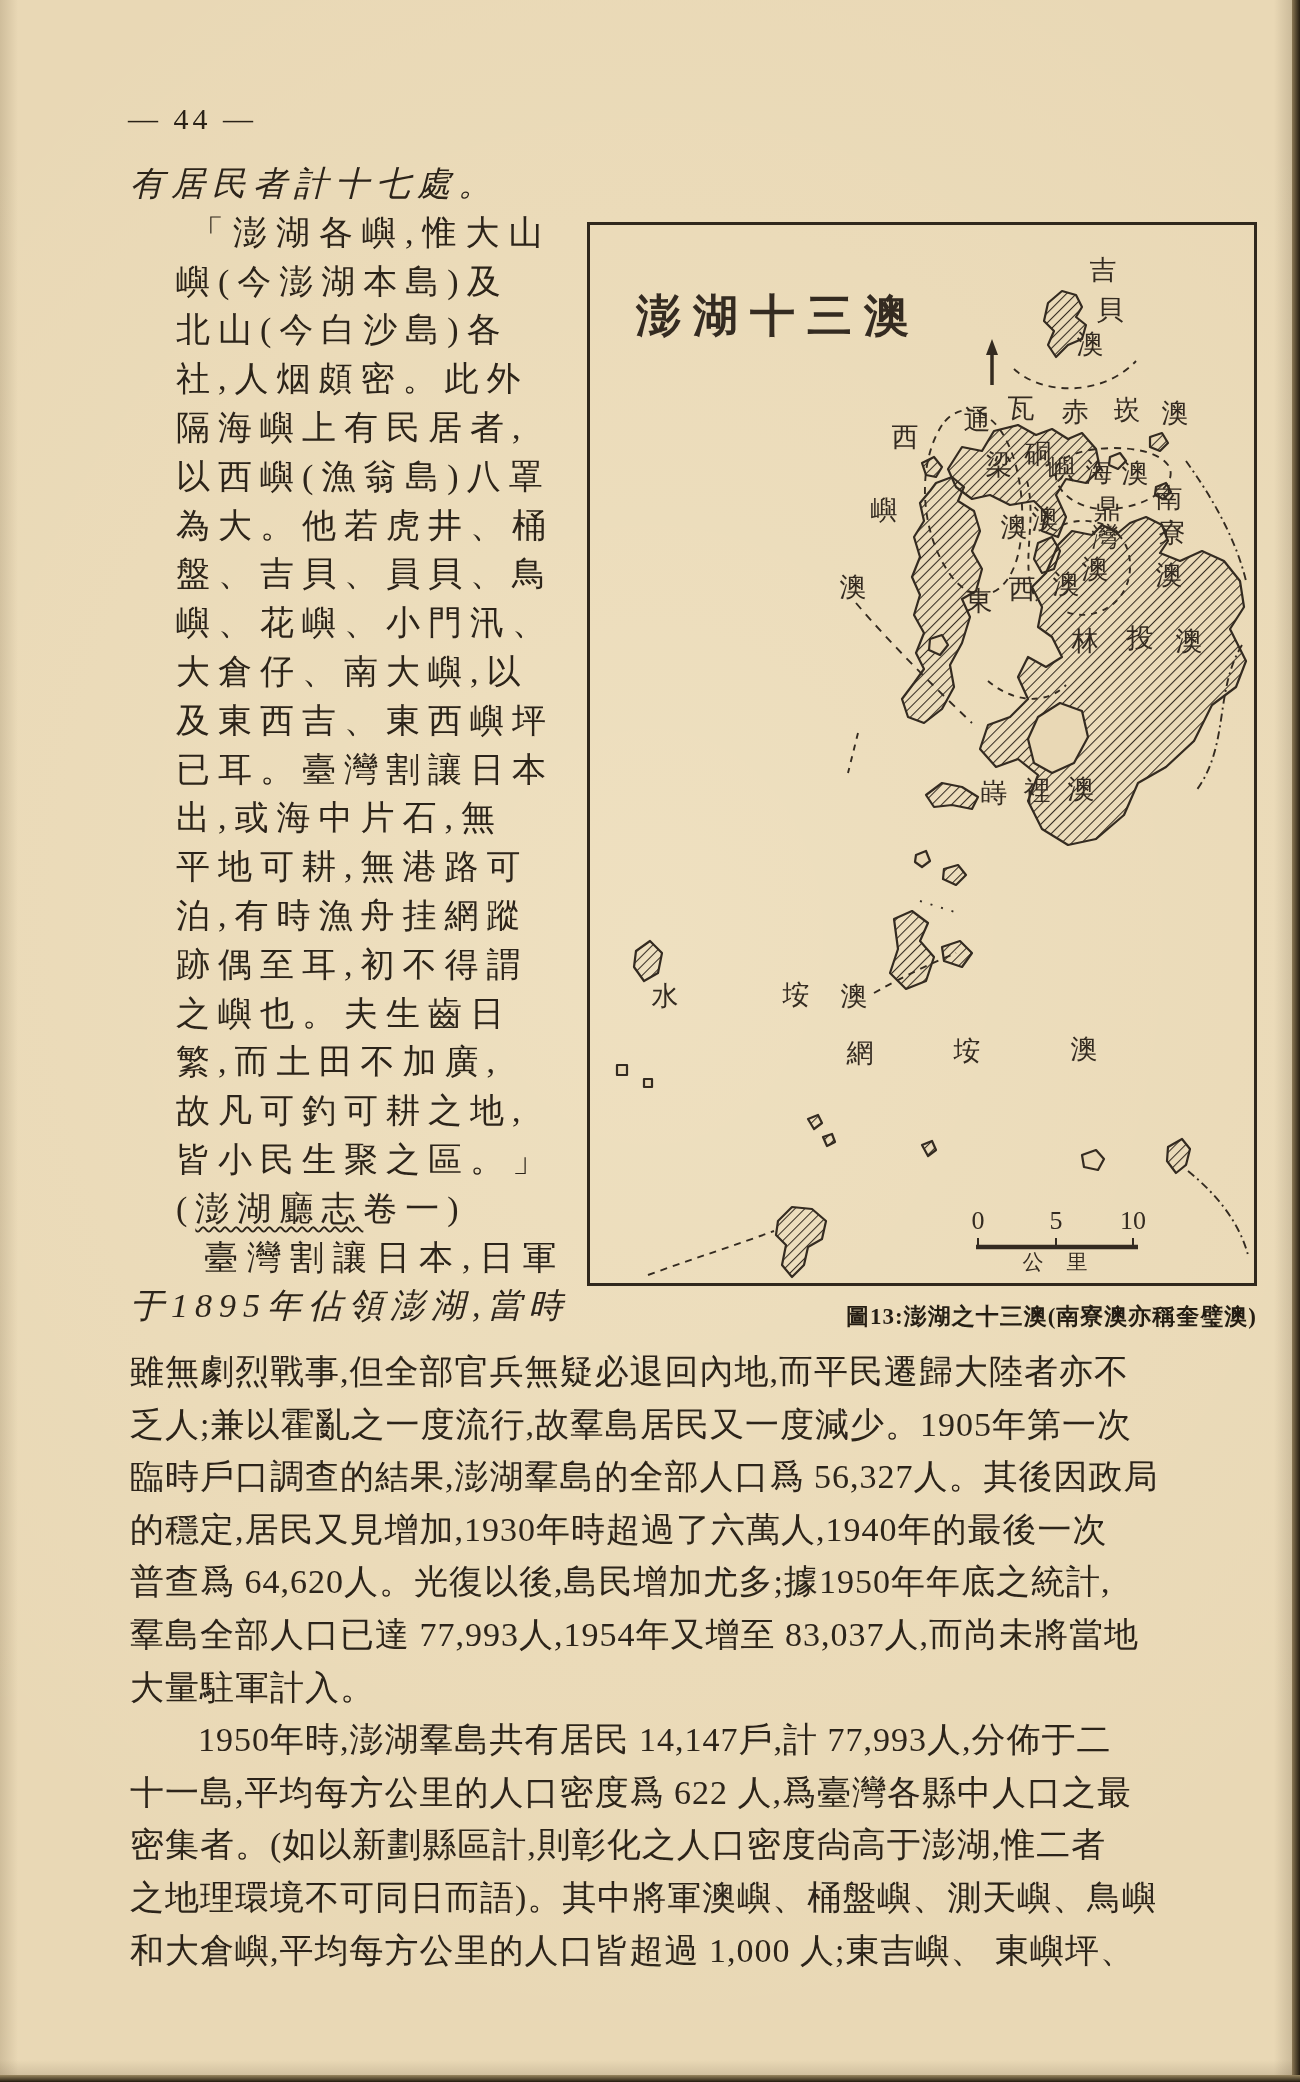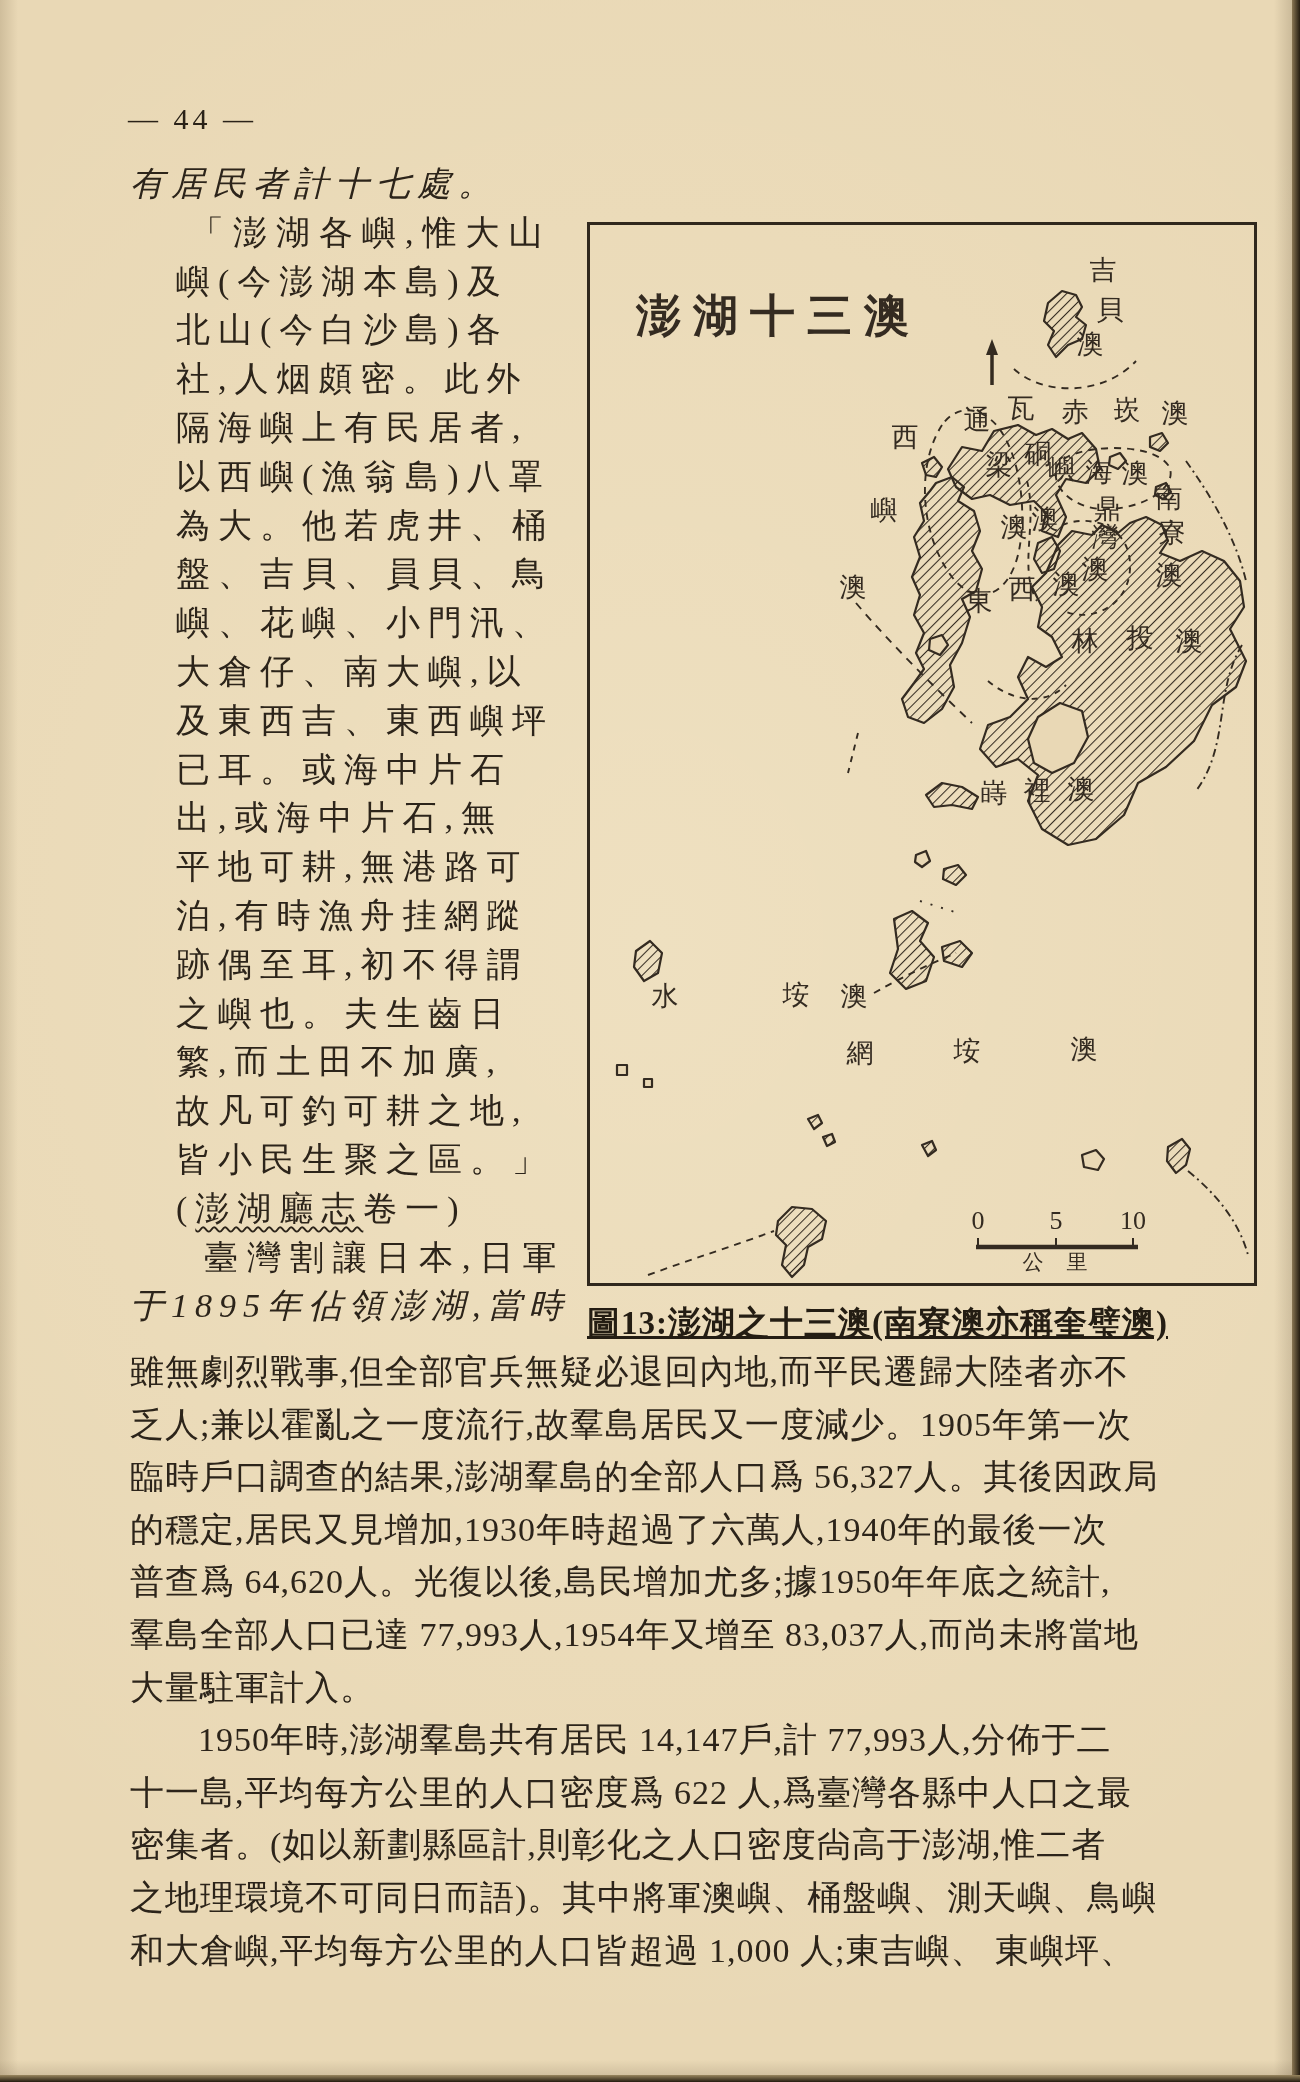--- a/index.html
+++ b/index.html
@@ -45,22 +45,22 @@
     text-underline-offset:6px;
   }
   
   .figure-box{
     position:absolute;left:587px;top:222px;width:670px;height:1064px;
     border:3px solid #30281d;box-sizing:border-box;background:transparent;
   }
   .figure-box svg{display:block;}
   .figure-caption{
     position:absolute;left:587px;top:1301px;width:670px;
-    text-align:left;font-size:33px;font-weight:700;letter-spacing:1px;
-    color:#241d13;white-space:nowrap;text-decoration:underline;
+    text-align:right;font-size:23px;font-weight:700;letter-spacing:1px;
+    color:#241d13;white-space:nowrap;
   }
   
   .body-text{position:absolute;left:130px;top:1346px;width:1075px;}
   .body-text .line{
     height:52.6px;line-height:52.6px;font-size:34px;letter-spacing:1px;
     white-space:nowrap;
   }
   .body-text .line.indent{margin-left:68px;}
 </style>
 </head>
@@ -76,21 +76,21 @@
       <div class="line q2">嶼(今澎湖本島)及</div>
       <div class="line q2">北山(今白沙島)各</div>
       <div class="line q2">社,人烟頗密。此外</div>
       <div class="line q2">隔海嶼上有民居者,</div>
       <div class="line q2">以西嶼(漁翁島)八罩</div>
       <div class="line q2">為大。他若虎井、桶</div>
       <div class="line q2">盤、吉貝、員貝、鳥</div>
       <div class="line q2">嶼、花嶼、小門汛、</div>
       <div class="line q2">大倉仔、南大嶼,以</div>
       <div class="line q2">及東西吉、東西嶼坪</div>
-      <div class="line q2">已耳。或海中片石</div>
+      <div class="line q2">已耳。臺灣割讓日本</div>
       <div class="line q2">出,或海中片石,無</div>
       <div class="line q2">平地可耕,無港路可</div>
       <div class="line q2">泊,有時漁舟挂網蹤</div>
       <div class="line q2">跡偶至耳,初不得謂</div>
       <div class="line q2">之嶼也。夫生齒日</div>
       <div class="line q2">繁,而土田不加廣,</div>
       <div class="line q2">故凡可釣可耕之地,</div>
       <div class="line q2">皆小民生聚之區。」</div>
       <div class="line q2">(<span class="wavy">澎湖廳志</span>卷一)</div>
       <div class="line p">臺灣割讓日本,日軍</div>

